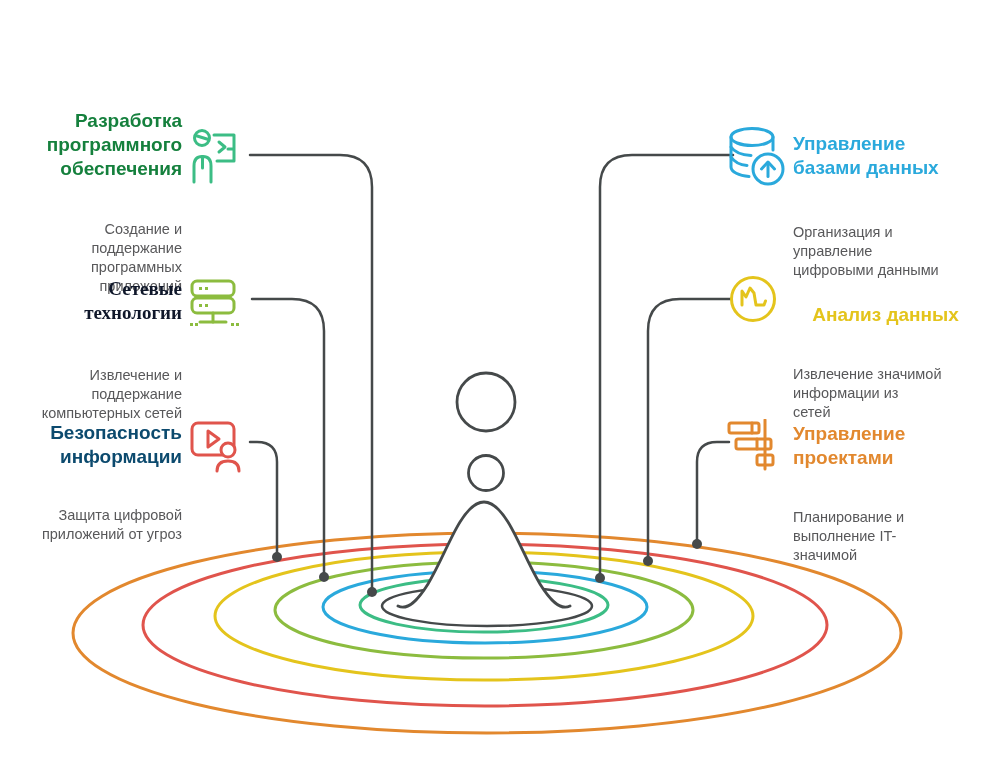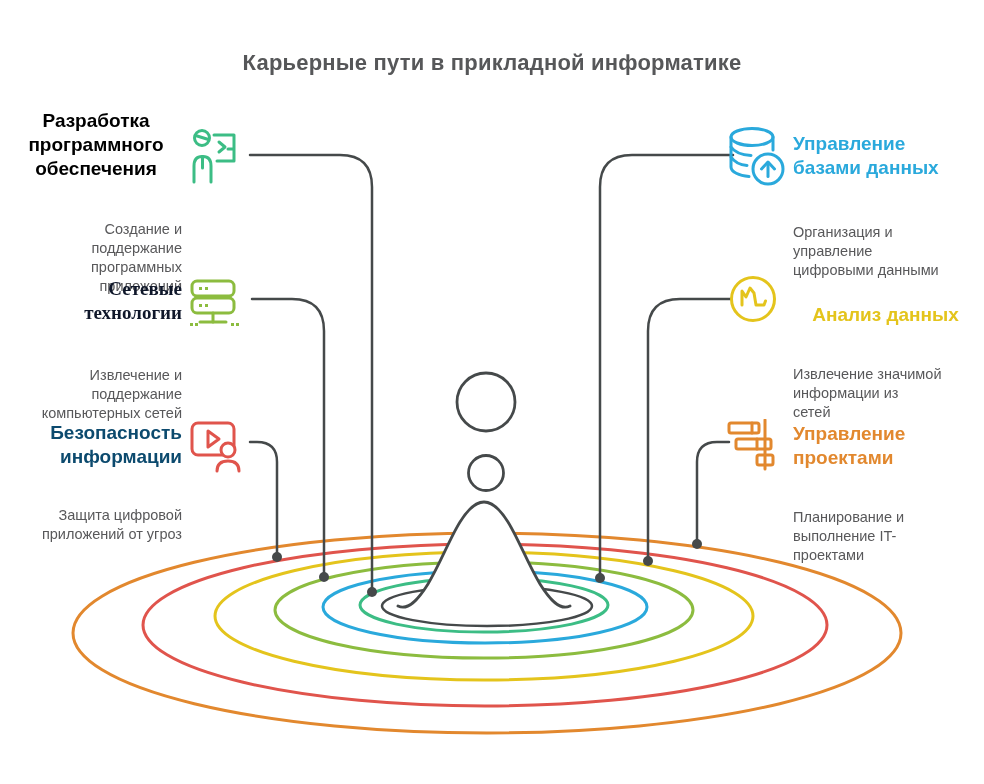--- a/index.html
+++ b/index.html
@@ -23,21 +23,20 @@
   .left .item-label,.left .item-desc{text-align:right;}
   .right .item-label,.right .item-desc{text-align:left;}
   .abs{position:absolute;}
   svg{display:block;}
 </style>
 </head>
 <body>
 
 <div class="canvas">
 
-  <div class="page-title">Карьерные пути в прикладной информатике</div>
 
   <svg class="abs" style="left:0;top:0;" width="984" height="784" viewBox="0 0 984 784">
 
     <ellipse cx="487" cy="633" rx="414" ry="100" fill="none" stroke-width="3" stroke="#e2882e"></ellipse>
     <ellipse cx="485" cy="625" rx="342" ry="81" fill="none" stroke-width="3" stroke="#e0544c"></ellipse>
     <ellipse cx="484" cy="616" rx="269" ry="64" fill="none" stroke-width="3" stroke="#e4c41c"></ellipse>
     <ellipse cx="484" cy="610" rx="209" ry="48" fill="none" stroke-width="3" stroke="#8cbc3f"></ellipse>
     <ellipse cx="485" cy="607" rx="162" ry="36" fill="none" stroke-width="3" stroke="#2aa9dc"></ellipse>
     <ellipse cx="484" cy="605" rx="124" ry="27" fill="none" stroke-width="3" stroke="#3cbd85"></ellipse>
     <ellipse cx="487" cy="606" rx="105" ry="20" fill="none" stroke-width="2.5" stroke="#45494a"></ellipse>
@@ -62,21 +61,21 @@
       <circle cx="372" cy="592" r="5"></circle>
       <circle cx="324" cy="577" r="5"></circle>
       <circle cx="277" cy="557" r="5"></circle>
       <circle cx="600" cy="578" r="5"></circle>
       <circle cx="648" cy="561" r="5"></circle>
       <circle cx="697" cy="544" r="5"></circle>
     </g>
   </svg>
 
   <div class="left">
-    <div class="item-label" style="left: 10px; top: 109px; width: 172px; color: #000000; text-align: center;">Разработка
+    <div class="item-label" style="left: 10px; top: 109px; width: 172px; color: #15803d;">Разработка
 программного
 обеспечения</div>
     <div class="item-desc" style="left:10px;top:196px;width:172px;">Создание и
 поддержание
 программных
 приложений</div>
 
     <div class="item-label" style="left: 10px; top: 277px; width: 172px; color: #0f172a; font-family: Liberation Serif, serif;">Сетевые
 технологии</div>
     <div class="item-desc" style="left:10px;top:342px;width:172px;">Извлечение и
@@ -98,21 +97,21 @@
 
     <div class="item-label" style="left: 793px; top: 303px; width: 185px; color: rgb(228, 196, 28); text-align: center;">Анализ данных</div>
     <div class="item-desc" style="left:793px;top:341px;width:180px;">Извлечение значимой
 информации из
 сетей</div>
 
     <div class="item-label" style="left: 793px; top: 422px; width: 185px; color: rgb(226, 136, 46);">Управление
 проектами</div>
     <div class="item-desc" style="left:793px;top:484px;width:180px;">Планирование и
 выполнение IT-
-проектами</div>
+значимой</div>
   </div>
 
   <svg class="abs" style="left:191px;top:128px;" width="50" height="56" viewBox="0 0 50 56">
     <g fill="none" stroke-width="3" stroke-linecap="round" stroke-linejoin="round" stroke="#3cbd85">
       <circle cx="11" cy="10" r="7.5"></circle>
       <line x1="4.5" y1="7.5" x2="17.5" y2="11.5"></line>
       <path d="M3,54 L3,38 Q3,28.5 11,28.5 L12,28.5 Q20,28.5 20,38 L20,54"></path>
       <line x1="11.5" y1="28.5" x2="11.5" y2="40"></line>
       <path d="M23,7 H43 V33 H26"></path>
       <path d="M28,14 L34,19 L28,24"></path>

